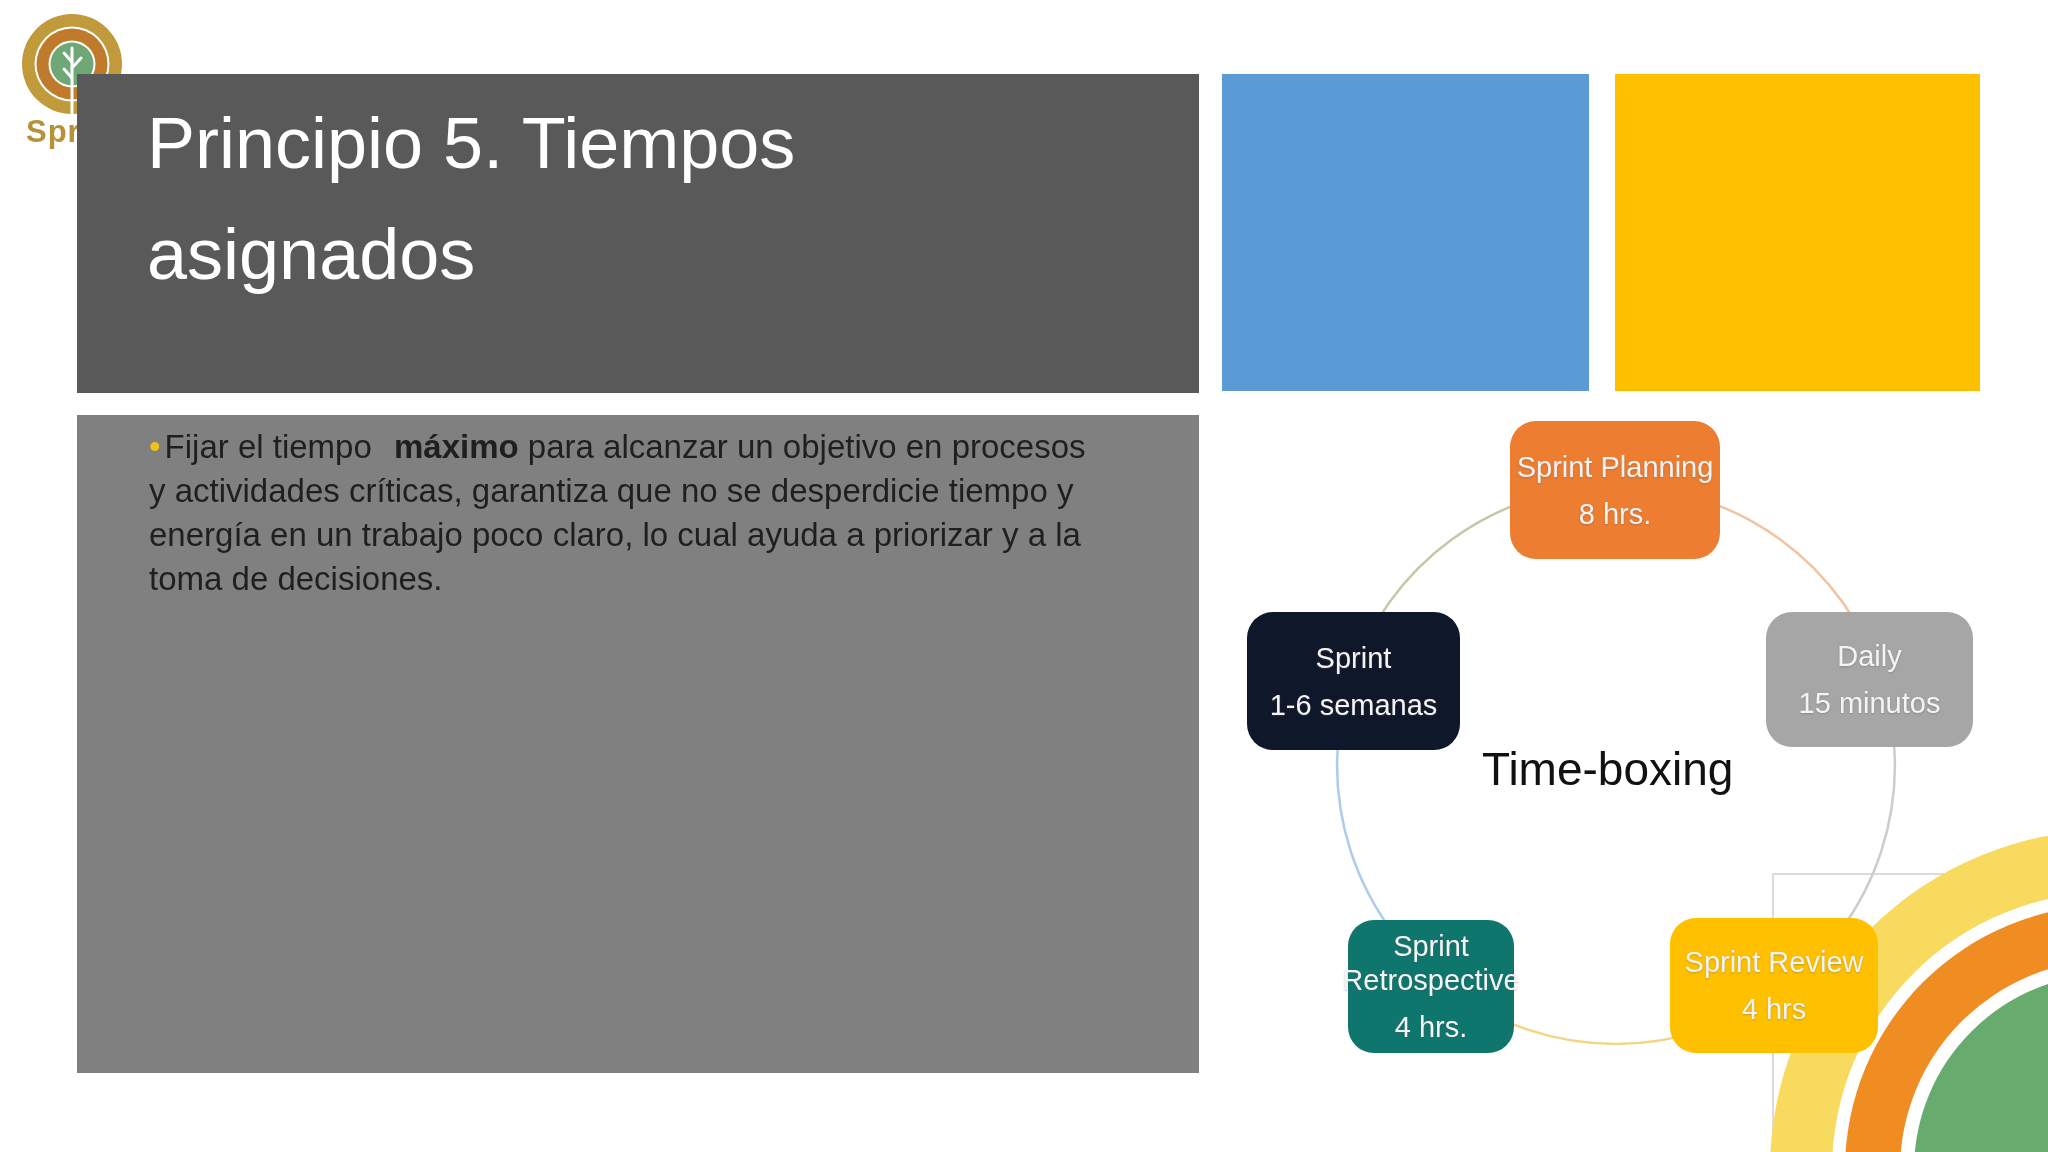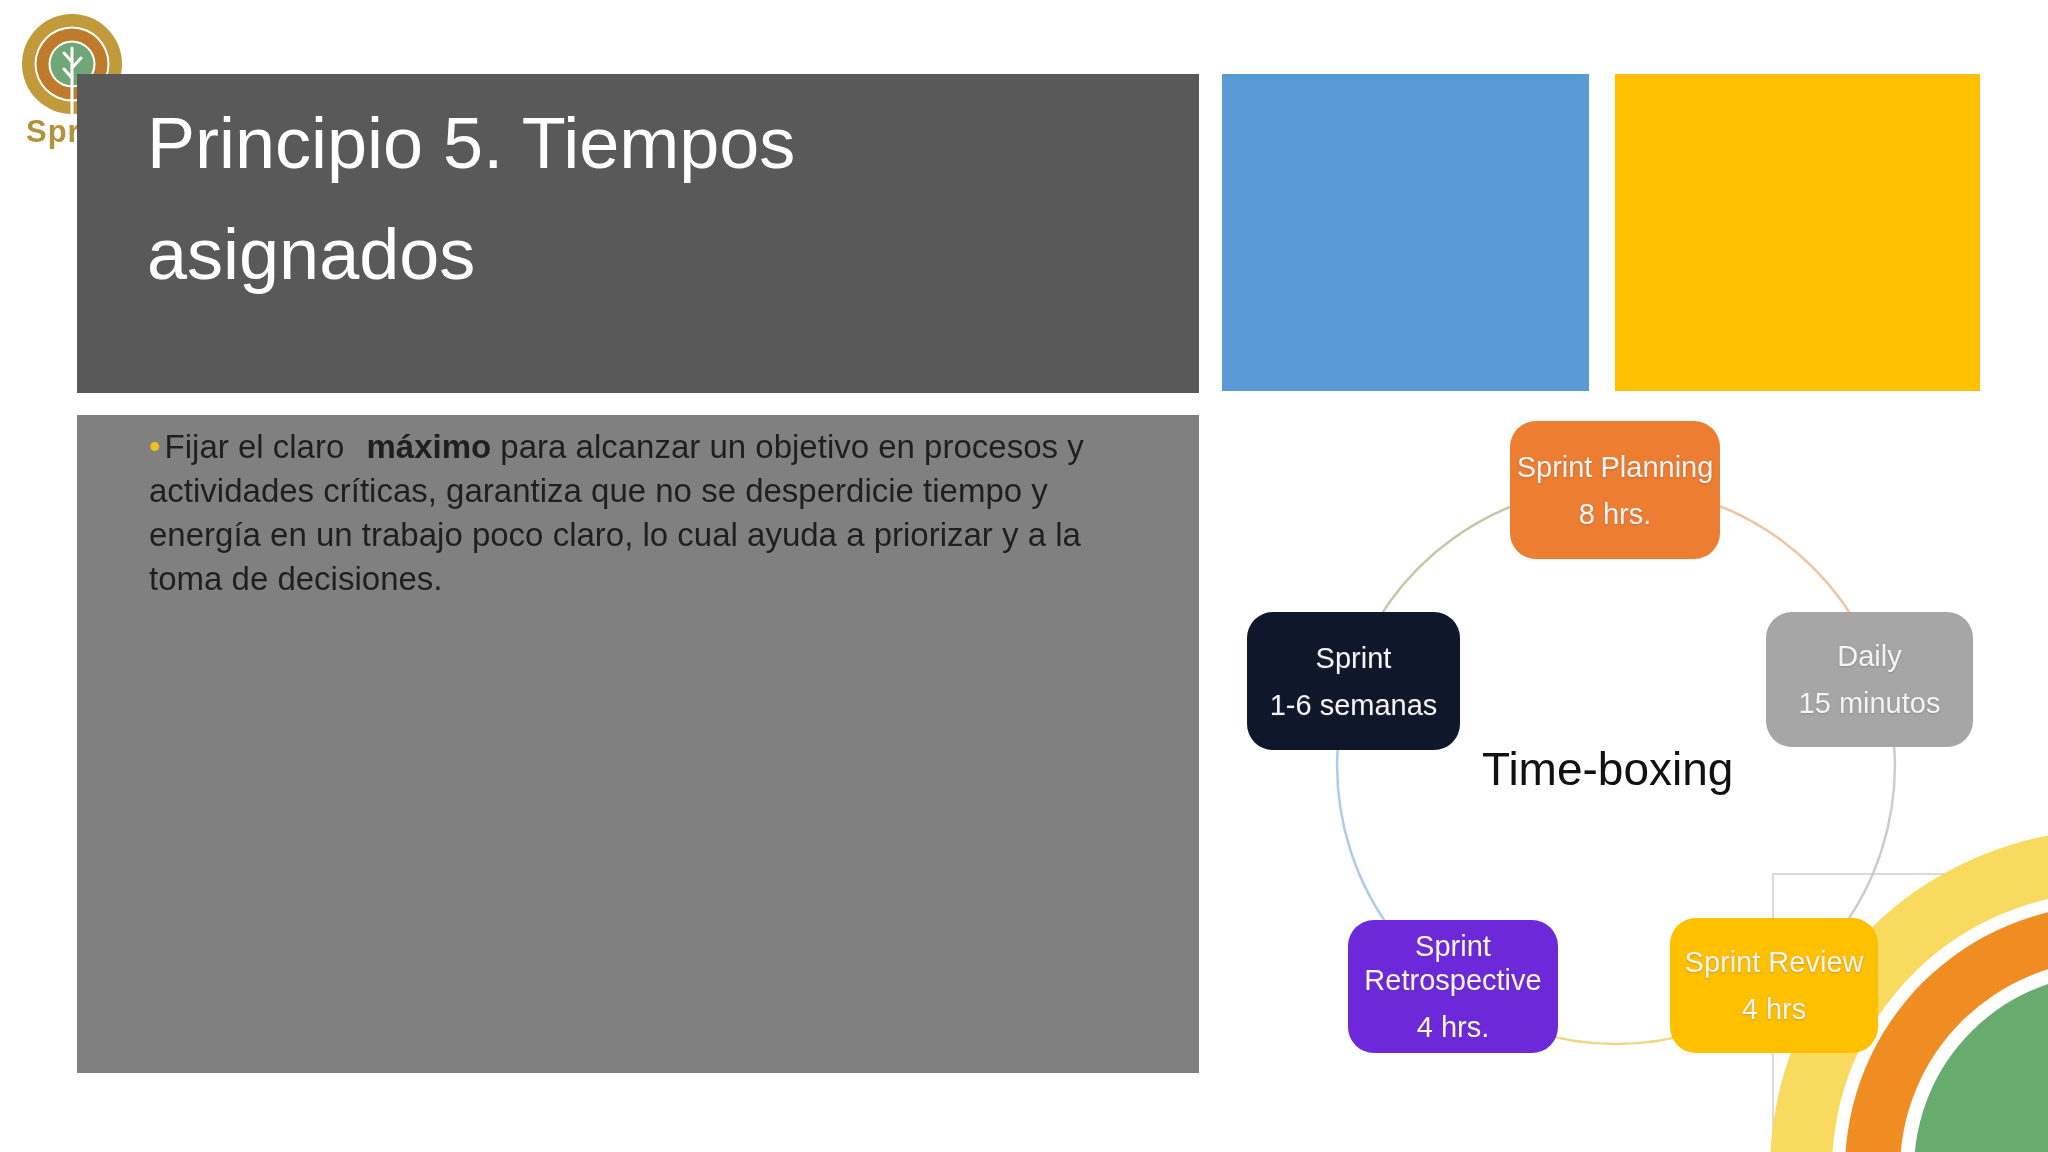--- a/index.html
+++ b/index.html
@@ -62,21 +62,21 @@
     display:flex;flex-direction:column;align-items:center;justify-content:center;
     color:#F4F4F4;text-align:center;
     font-size:29px;line-height:34px;
     text-shadow:0 1px 2px rgba(90,90,90,0.35);
     padding:2px 4px;box-sizing:border-box;
   }
   .node .duration{margin-top:13px;text-align:center;}
   .node-planning{left:1510px;top:421px;width:210px;height:138px;background:#ED7D31;}
   .node-daily   {left:1766px;top:612px;width:207px;height:135px;background:#A6A6A6;}
   .node-review  {left:1670px;top:918px;width:208px;height:135px;background:#FFC000;}
-  .node-retro   {left:1348px;top:920px;width:210px;height:133px;background:#6d28d9;}
+  .node-retro   {left:1348px;top:920px;width:166px;height:133px;background:#0f766e;}
   .node-sprint  {left:1247px;top:612px;width:213px;height:138px;background:#0f172a;}
   .center-label{
     position:absolute;left:1482px;top:742px;width:300px;z-index:4;
     color:#111111;font-size:46px;
   }
 </style>
 </head>
 <body>
 
 <div class="page">
@@ -95,21 +95,21 @@
     </g>
   </svg>
   <div class="brand-text">Sprin</div>
 
   <div class="title-box">
     <div class="title-text">Principio 5. Tiempos asignados</div>
   </div>
 
   <div class="body-box">
     <div class="body-paragraph">
-      <span class="bullet-marker">•</span><span>Fijar el claro </span><span class="bold">máximo</span><span> para alcanzar un objetivo en procesos y actividades críticas, garantiza que no se desperdicie tiempo y energía en un trabajo poco claro, lo cual ayuda a priorizar y a la toma de decisiones.</span>
+      <span class="bullet-marker">•</span><span>Fijar el tiempo </span><span class="bold">máximo</span><span> para alcanzar un objetivo en procesos y actividades críticas, garantiza que no se desperdicie tiempo y energía en un trabajo poco claro, lo cual ayuda a priorizar y a la toma de decisiones.</span>
     </div>
   </div>
 
   <div class="rect-blue"></div>
   <div class="rect-yellow"></div>
 
   <div class="deco-frame"></div>
 
   <svg class="cycle-svg" viewBox="0 0 572 572">
     <g fill="none" stroke-width="2.5" stroke-linecap="round">

